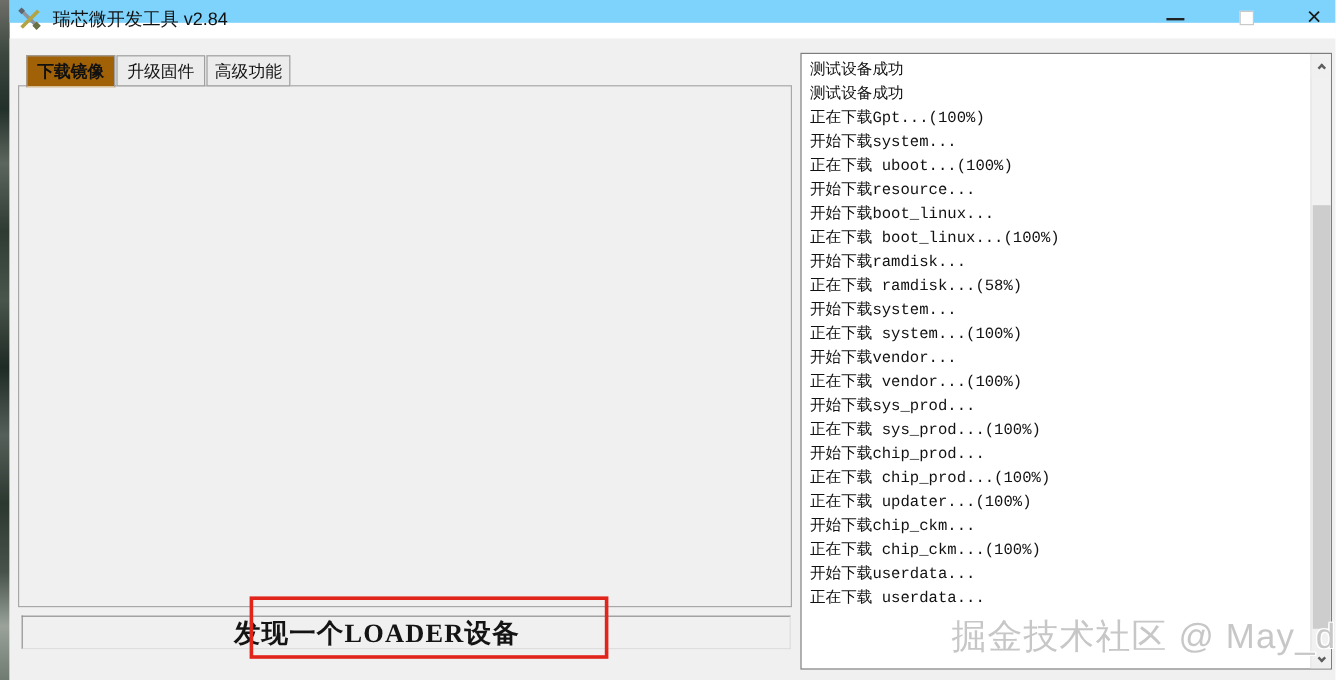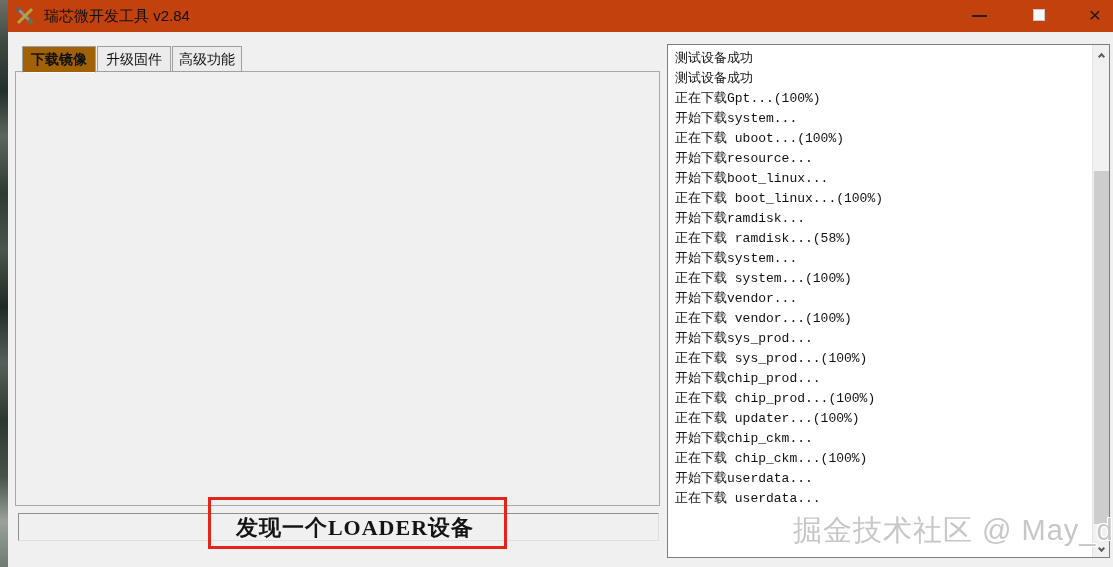--- a/index.html
+++ b/index.html
@@ -6,21 +6,21 @@
   html,body { width:1113px; height:567px; overflow:hidden; background:#fff;
     font-family:"Liberation Sans", sans-serif; }
   #screen { position:relative; width:1113px; height:567px; background:#ffffff; }
 
   
   .photo-strip { position:absolute; left:0; top:0; width:8px; height:567px;
     background:linear-gradient(180deg,#6d6f68 0%,#3c473f 8%,#22302a 16%,#5c665e 24%,
       #2e3b33 34%,#49564c 44%,#1e2a24 54%,#56605a 64%,#2b3830 74%,#47524a 84%,#9aa29a 92%,#6f7a71 100%); }
 
   
-  .titlebar { position:absolute; left:8px; top:0; width:1105px; height:32px; background:#c2410c; }
+  .titlebar { position:absolute; left:8px; top:0; width:1105px; height:19px; background:#7dd3fc; }
   .app-icon { position:absolute; left:6px; top:5px; width:22px; height:22px; }
   .win-title { position:absolute; left:36px; top:7px; font-size:15px; color:#111; }
   .cap-btn { position:absolute; top:0; height:32px; width:34px; text-align:center; }
   .btn-min { left:954px; } .btn-max { left:1014px; } .btn-close { left:1070px; }
   .min-bar { position:absolute; left:10px; top:15px; width:15px; height:2px; background:#222; }
   .max-sq { position:absolute; left:11px; top:9px; width:12px; height:12px; border:1px solid #c9c9c9; background:#fff; }
   .close-x { font-size:21px; color:#1a1a1a; line-height:30px; font-weight:400; }
 
   
   .app-area { position:absolute; left:8px; top:32px; width:1105px; height:535px; background:#f0f0f0; }
@@ -77,21 +77,21 @@
     color:#9f9f9f; font-size:14px; text-align:center; line-height:28px; }
   .b-run { left:183px; width:91px; } .b-switch { left:290px; width:91px; }
   .b-part { left:397px; width:137px; } .b-clear { left:551px; width:90px; }
 
   .loader-ver { position:absolute; left:20px; top:441px; font-family:"Liberation Mono","DejaVu Sans Mono",monospace;
     font-size:14px; color:#000; }
 
   
   .status-strip { position:absolute; left:18px; top:513px; width:641px; height:28px; background:#f0f0f0;
     border:1px solid; border-color:#8f8f8f #dedede #dedede #8f8f8f; }
-  .status-text { position:absolute; left:195px; top:508px; width:320px; height:40px; text-align:center;
+  .status-text { position:absolute; left:195px; top:508px; width:320px; height:40px; text-align:left;
     line-height:40px; font-family:"Liberation Serif","DejaVu Serif",serif; font-weight:bold;
     font-size:22px; color:#141414; letter-spacing:1px; z-index:6; }
   .anno-box { position:absolute; left:208px; top:497px; width:299px; height:52px;
     border:3px solid #e1251b; z-index:7; pointer-events:none; }
 
   
   .log-panel { position:absolute; left:667px; top:44px; width:443px; height:514px; background:#ffffff;
     border:1px solid #7d7d7d; overflow:hidden; }
   .log-lines { position:absolute; left:7px; top:4px; right:20px;
     font-family:"Liberation Mono","DejaVu Sans Mono",monospace; font-size:13px; color:#111; }

